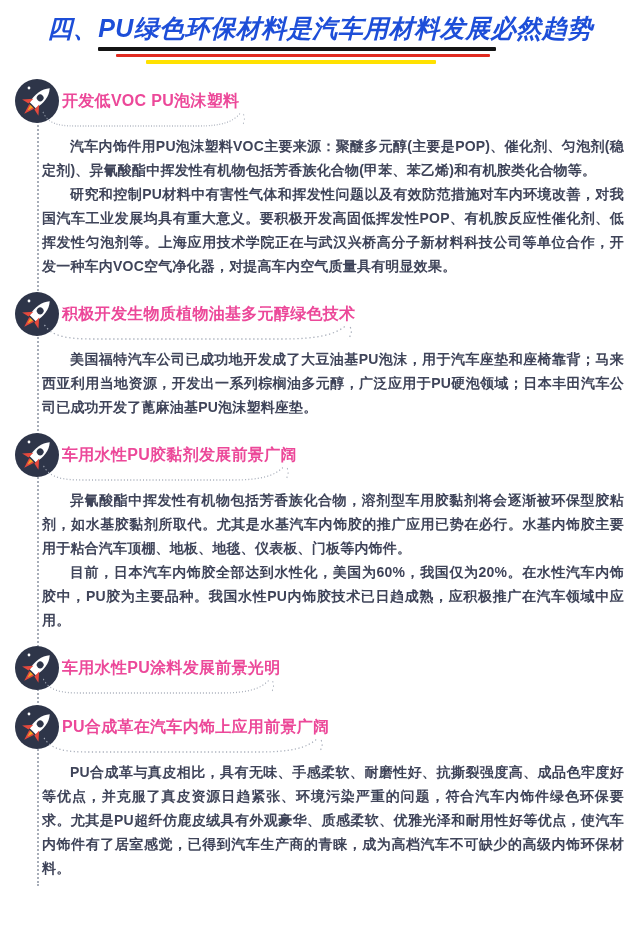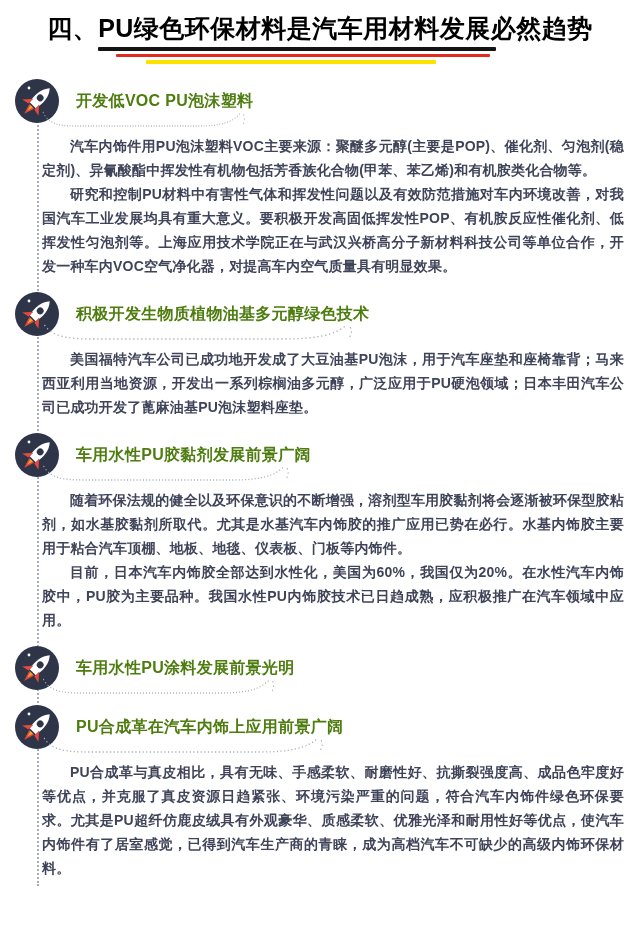--- a/index.html
+++ b/index.html
@@ -8,41 +8,41 @@
     position:relative;
     width:640px; height:931px;
     margin:0 auto;
     background:#ffffff;
     overflow:hidden;
     font-family:"Liberation Sans","DejaVu Sans",sans-serif;
   }
   
   .title-wrap { padding-top:12px; text-align:center; position:relative; }
   .article-title {
-    font-size:25px; font-weight:bold; color:#000000;
-    letter-spacing:0.5px; line-height:32px;
+    font-size:25px; font-weight:bold; color:#1d4ed8;
+    letter-spacing:0.5px; line-height:32px;font-style:italic;
   }
   .rules { position:relative; height:26px; margin-top:2px; }
   .rule { position:absolute; border-radius:1px; }
   .rule-black  { left:98px;  top:1px;  width:398px; height:4px; background:#141414; }
   .rule-red    { left:116px; top:8px;  width:374px; height:3px; background:#e02b20; }
   .rule-yellow { left:146px; top:14px; width:290px; height:4px; background:#ffe100; }
   
   .timeline {
     position:absolute; left:37px; top:118px; bottom:45px;
     width:0; border-left:2px dotted #a7adb8; z-index:0;
   }
   
   .sections { position:relative; z-index:1; }
   .section { position:relative; margin-top:13px; }
   .section:first-child { margin-top:6px; }
   .section-head { position:relative; display:flex; align-items:center; height:46px; }
   .badge { width:46px; height:46px; margin-left:14px; flex:0 0 auto; }
   .section-heading {
-    margin-left:16px; font-size:16px; font-weight:bold; color:#4d7c0f;
+    margin-left:2px; font-size:16px; font-weight:bold; color:#ec4899;
     letter-spacing:0.3px; white-space:nowrap;
   }
   .bubble {
     position:absolute; left:40px; top:33px; height:20px;
     pointer-events:none;
   }
   .section-body { margin-top:10px; }
   .section-body p {
     margin:0 16px 0 42px;
     font-size:14px; line-height:24px; font-weight:bold;
@@ -122,21 +122,21 @@
       <div class="section-head">
         <svg class="badge" viewBox="0 0 46 46">
             <use href="#rocket-badge"></use>
           </svg>
         <div class="section-heading">车用水性PU胶黏剂发展前景广阔</div>
         <svg class="bubble" style="width:255px" viewBox="0 0 360 20" preserveAspectRatio="none">
           <use href="#bubble-path" fill="none" stroke="#a9afbb" stroke-width="1.3" stroke-dasharray="1.5 3"></use>
         </svg>
       </div>
       <div class="section-body">
-        <p>随着环保法规的健全以及环保意识的不断增强，溶剂型车用胶黏剂将会逐渐被环保型胶粘剂，如水基胶黏剂所取代。尤其是水基汽车内饰胶的推广应用已势在必行。水基内饰胶主要用于粘合汽车顶棚、地板、地毯、仪表板、门板等内饰件。</p>
+        <p>异氰酸酯中挥发性有机物包括芳香族化合物，溶剂型车用胶黏剂将会逐渐被环保型胶粘剂，如水基胶黏剂所取代。尤其是水基汽车内饰胶的推广应用已势在必行。水基内饰胶主要用于粘合汽车顶棚、地板、地毯、仪表板、门板等内饰件。</p>
         <p>目前，日本汽车内饰胶全部达到水性化，美国为60%，我国仅为20%。在水性汽车内饰胶中，PU胶为主要品种。我国水性PU内饰胶技术已日趋成熟，应积极推广在汽车领域中应用。</p>
       </div>
     </div>
 
     <div class="section">
       <div class="section-head">
         <svg class="badge" viewBox="0 0 46 46">
             <use href="#rocket-badge"></use>
           </svg>
         <div class="section-heading">车用水性PU涂料发展前景光明</div>

